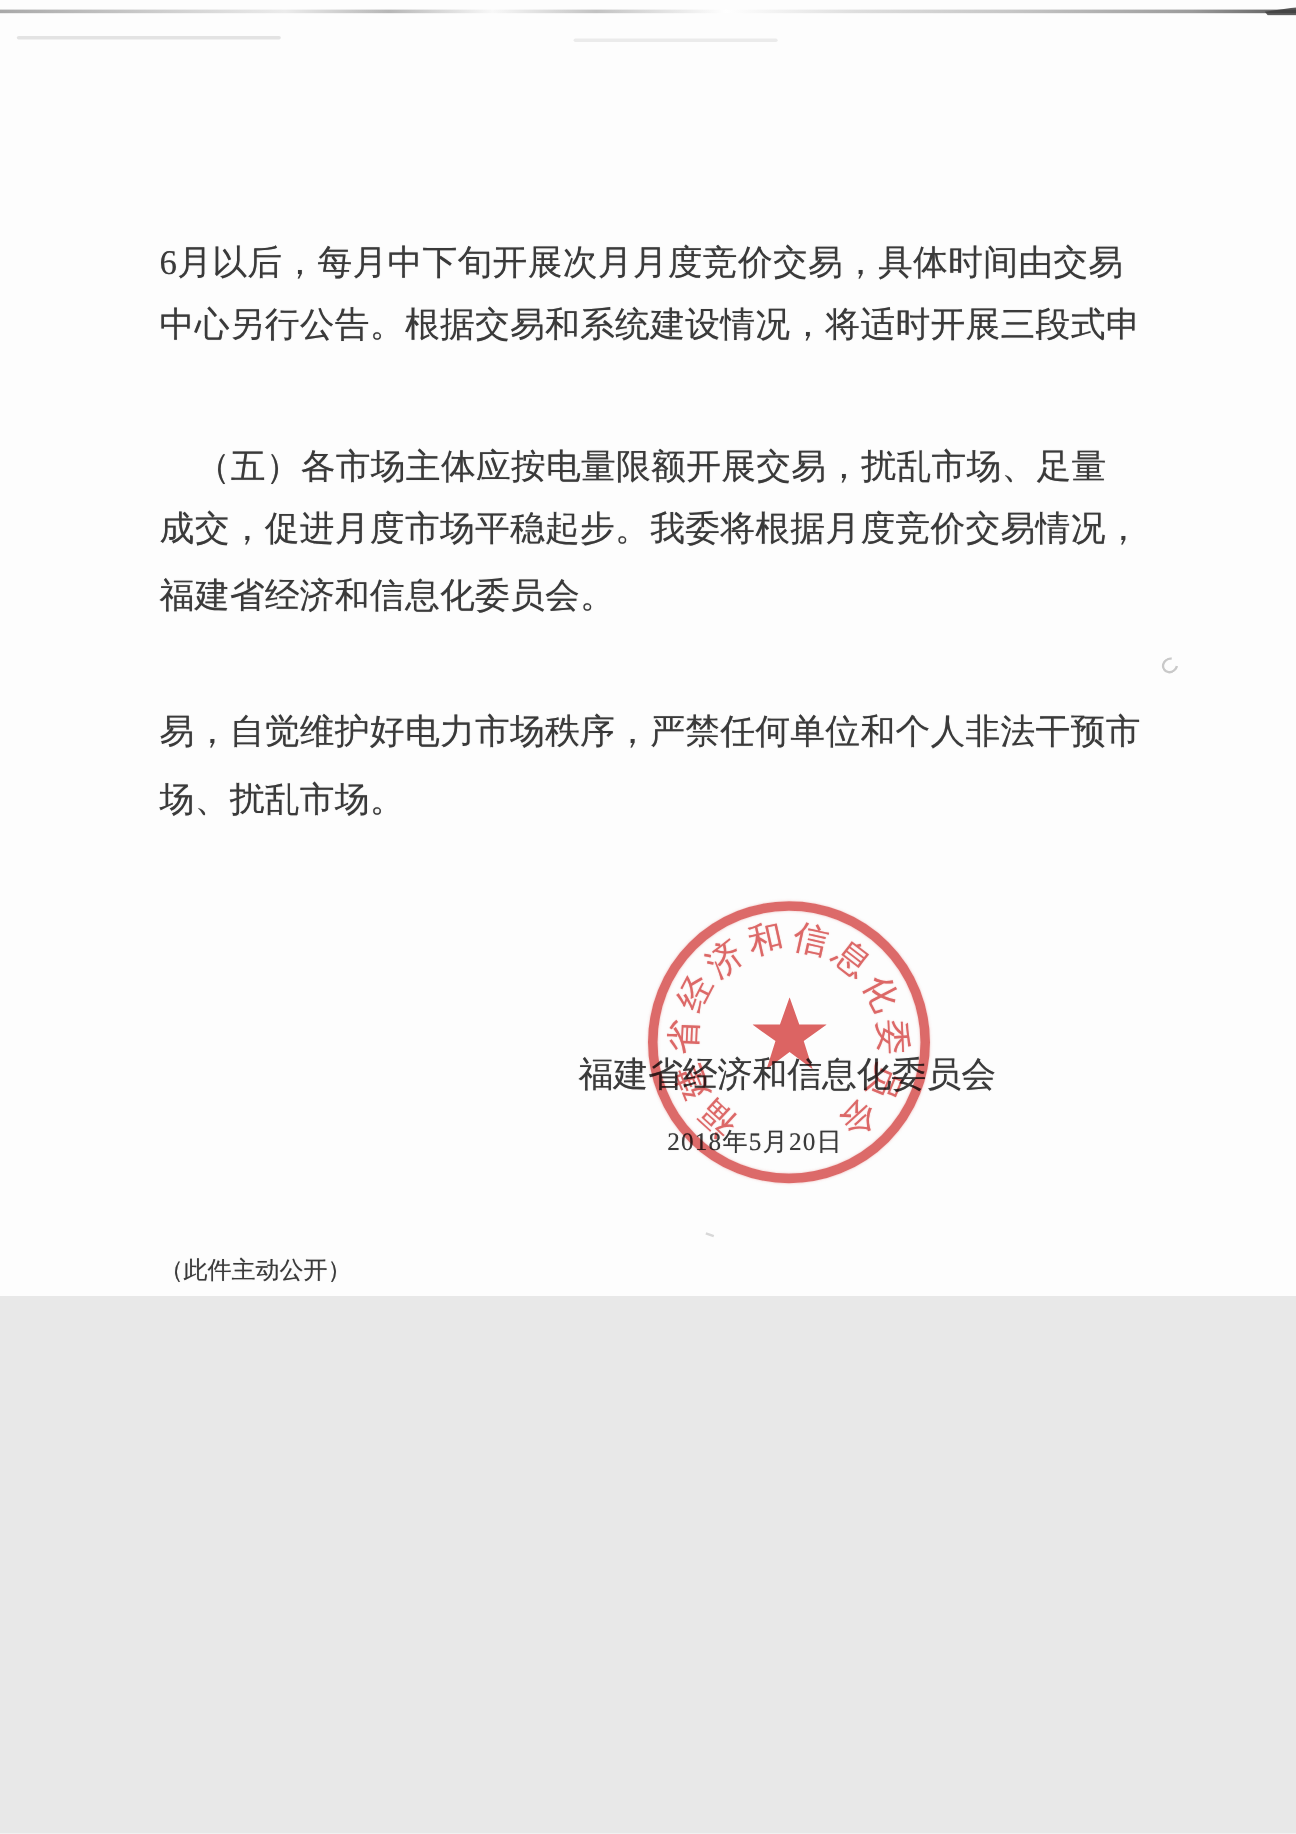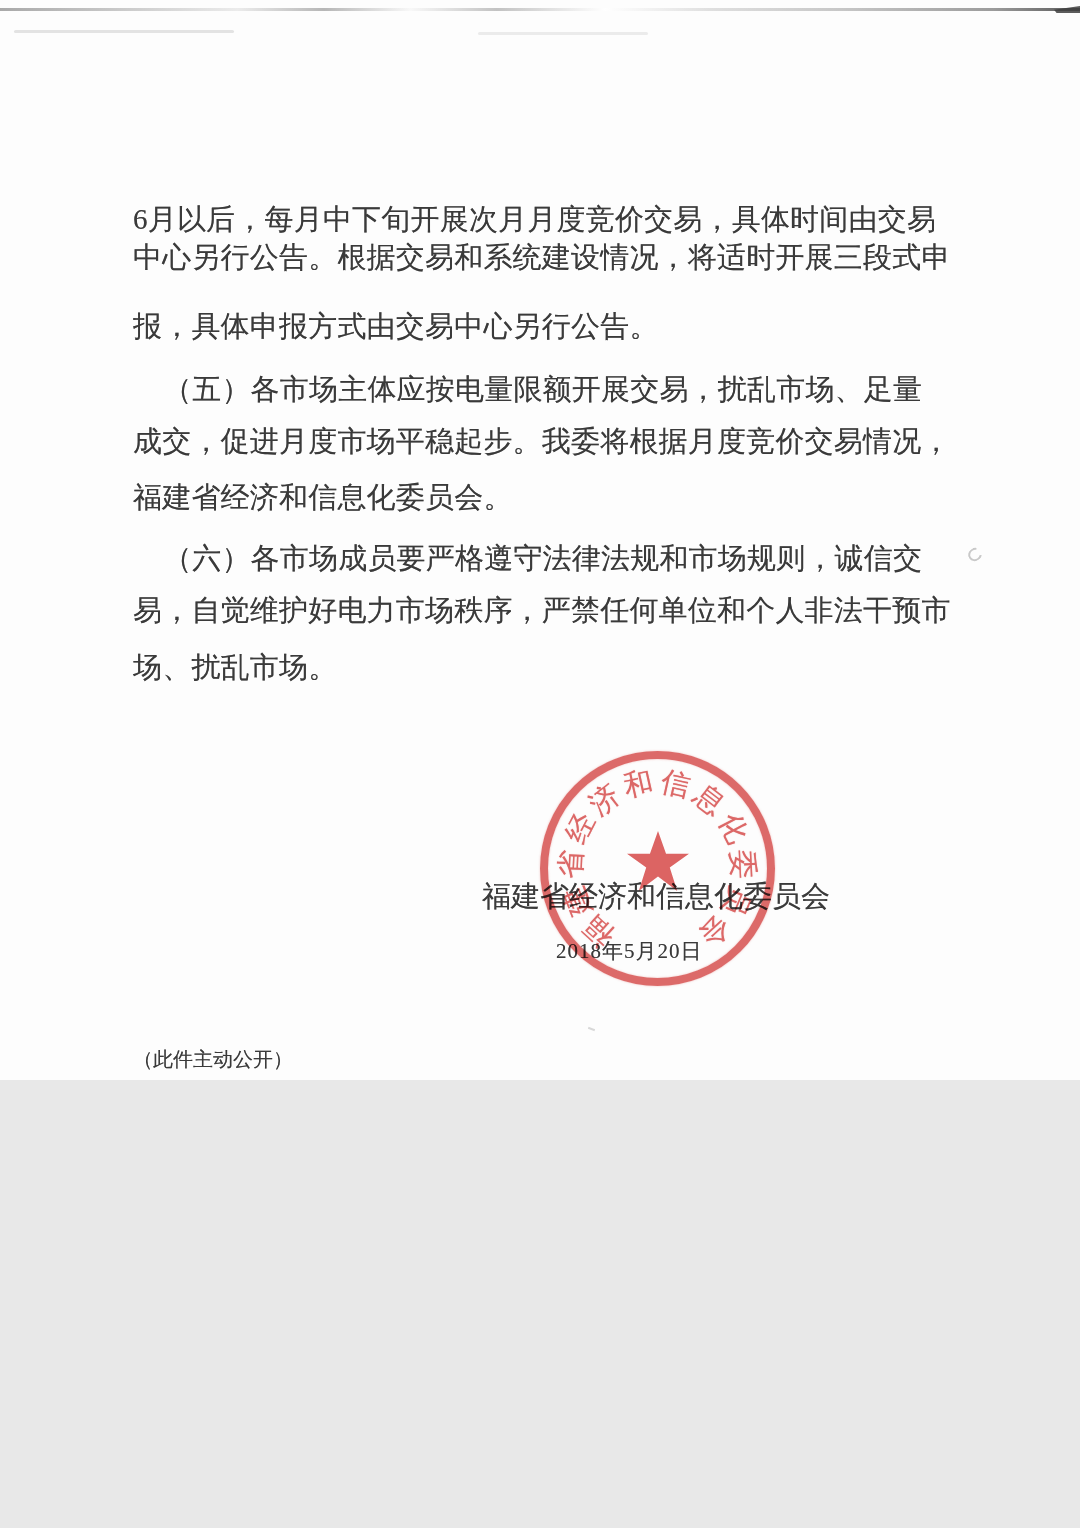--- a/index.html
+++ b/index.html
@@ -51,21 +51,21 @@
   }
 
   
   .doc-line {
     position: absolute; left: 133px; width: 830px; height: 34px;
     font-size: 29px; line-height: 34px; letter-spacing: 0.2px;
     white-space: nowrap;
     text-shadow: 0 0 0.6px rgba(58,58,58,.55);
   }
   .doc-line.indent { padding-left: 30px; }
-  .l0 { top: 202px; } .l1 { top: 240px; } .l2 { top: 309px; }
+  .l0 { top: 202px; } .l1 { top: 254px; } .l2 { top: 309px; }
   .l3 { top: 372px; } .l4 { top: 424px; } .l5 { top: 480px; }
   .l6 { top: 541px; } .l7 { top: 593px; } .l8 { top: 650px; }
 
   
   .sig-org {
     position: absolute; left: 482px; top: 880px;
     font-size: 29px; line-height: 32px; white-space: nowrap;
     text-shadow: 0 0 0.6px rgba(58,58,58,.55);
   }
   .sig-date {
@@ -122,25 +122,23 @@
   <div class="scan-top-line"></div>
   <div class="scan-corner-wedge"></div>
   <div class="scan-smudge-a"></div>
   <div class="scan-smudge-b"></div>
   <div class="scan-c-mark"></div>
   <div class="scan-speck-a"></div>
   <div class="scan-speck-b"></div>
 
   <div class="doc-line l0">6月以后，每月中下旬开展次月月度竞价交易，具体时间由交易</div>
   <div class="doc-line l1">中心另行公告。根据交易和系统建设情况，将适时开展三段式申</div>
-  <div class="doc-line l2">报，具体申报方式由交易中心另行公告。</div>
   <div class="doc-line l3 indent">（五）各市场主体应按电量限额开展交易，扰乱市场、足量</div>
   <div class="doc-line l4">成交，促进月度市场平稳起步。我委将根据月度竞价交易情况，</div>
   <div class="doc-line l5">福建省经济和信息化委员会。</div>
-  <div class="doc-line l6 indent">（六）各市场成员要严格遵守法律法规和市场规则，诚信交</div>
   <div class="doc-line l7">易，自觉维护好电力市场秩序，严禁任何单位和个人非法干预市</div>
   <div class="doc-line l8">场、扰乱市场。</div>
 
   <div class="sig-org">福建省经济和信息化委员会</div>
   <div class="sig-date">2018年5月20日</div>
 
   <div class="seal">
     <div class="seal-ring"></div>
     <div class="seal-star"></div>
     <div class="seal-arc">

